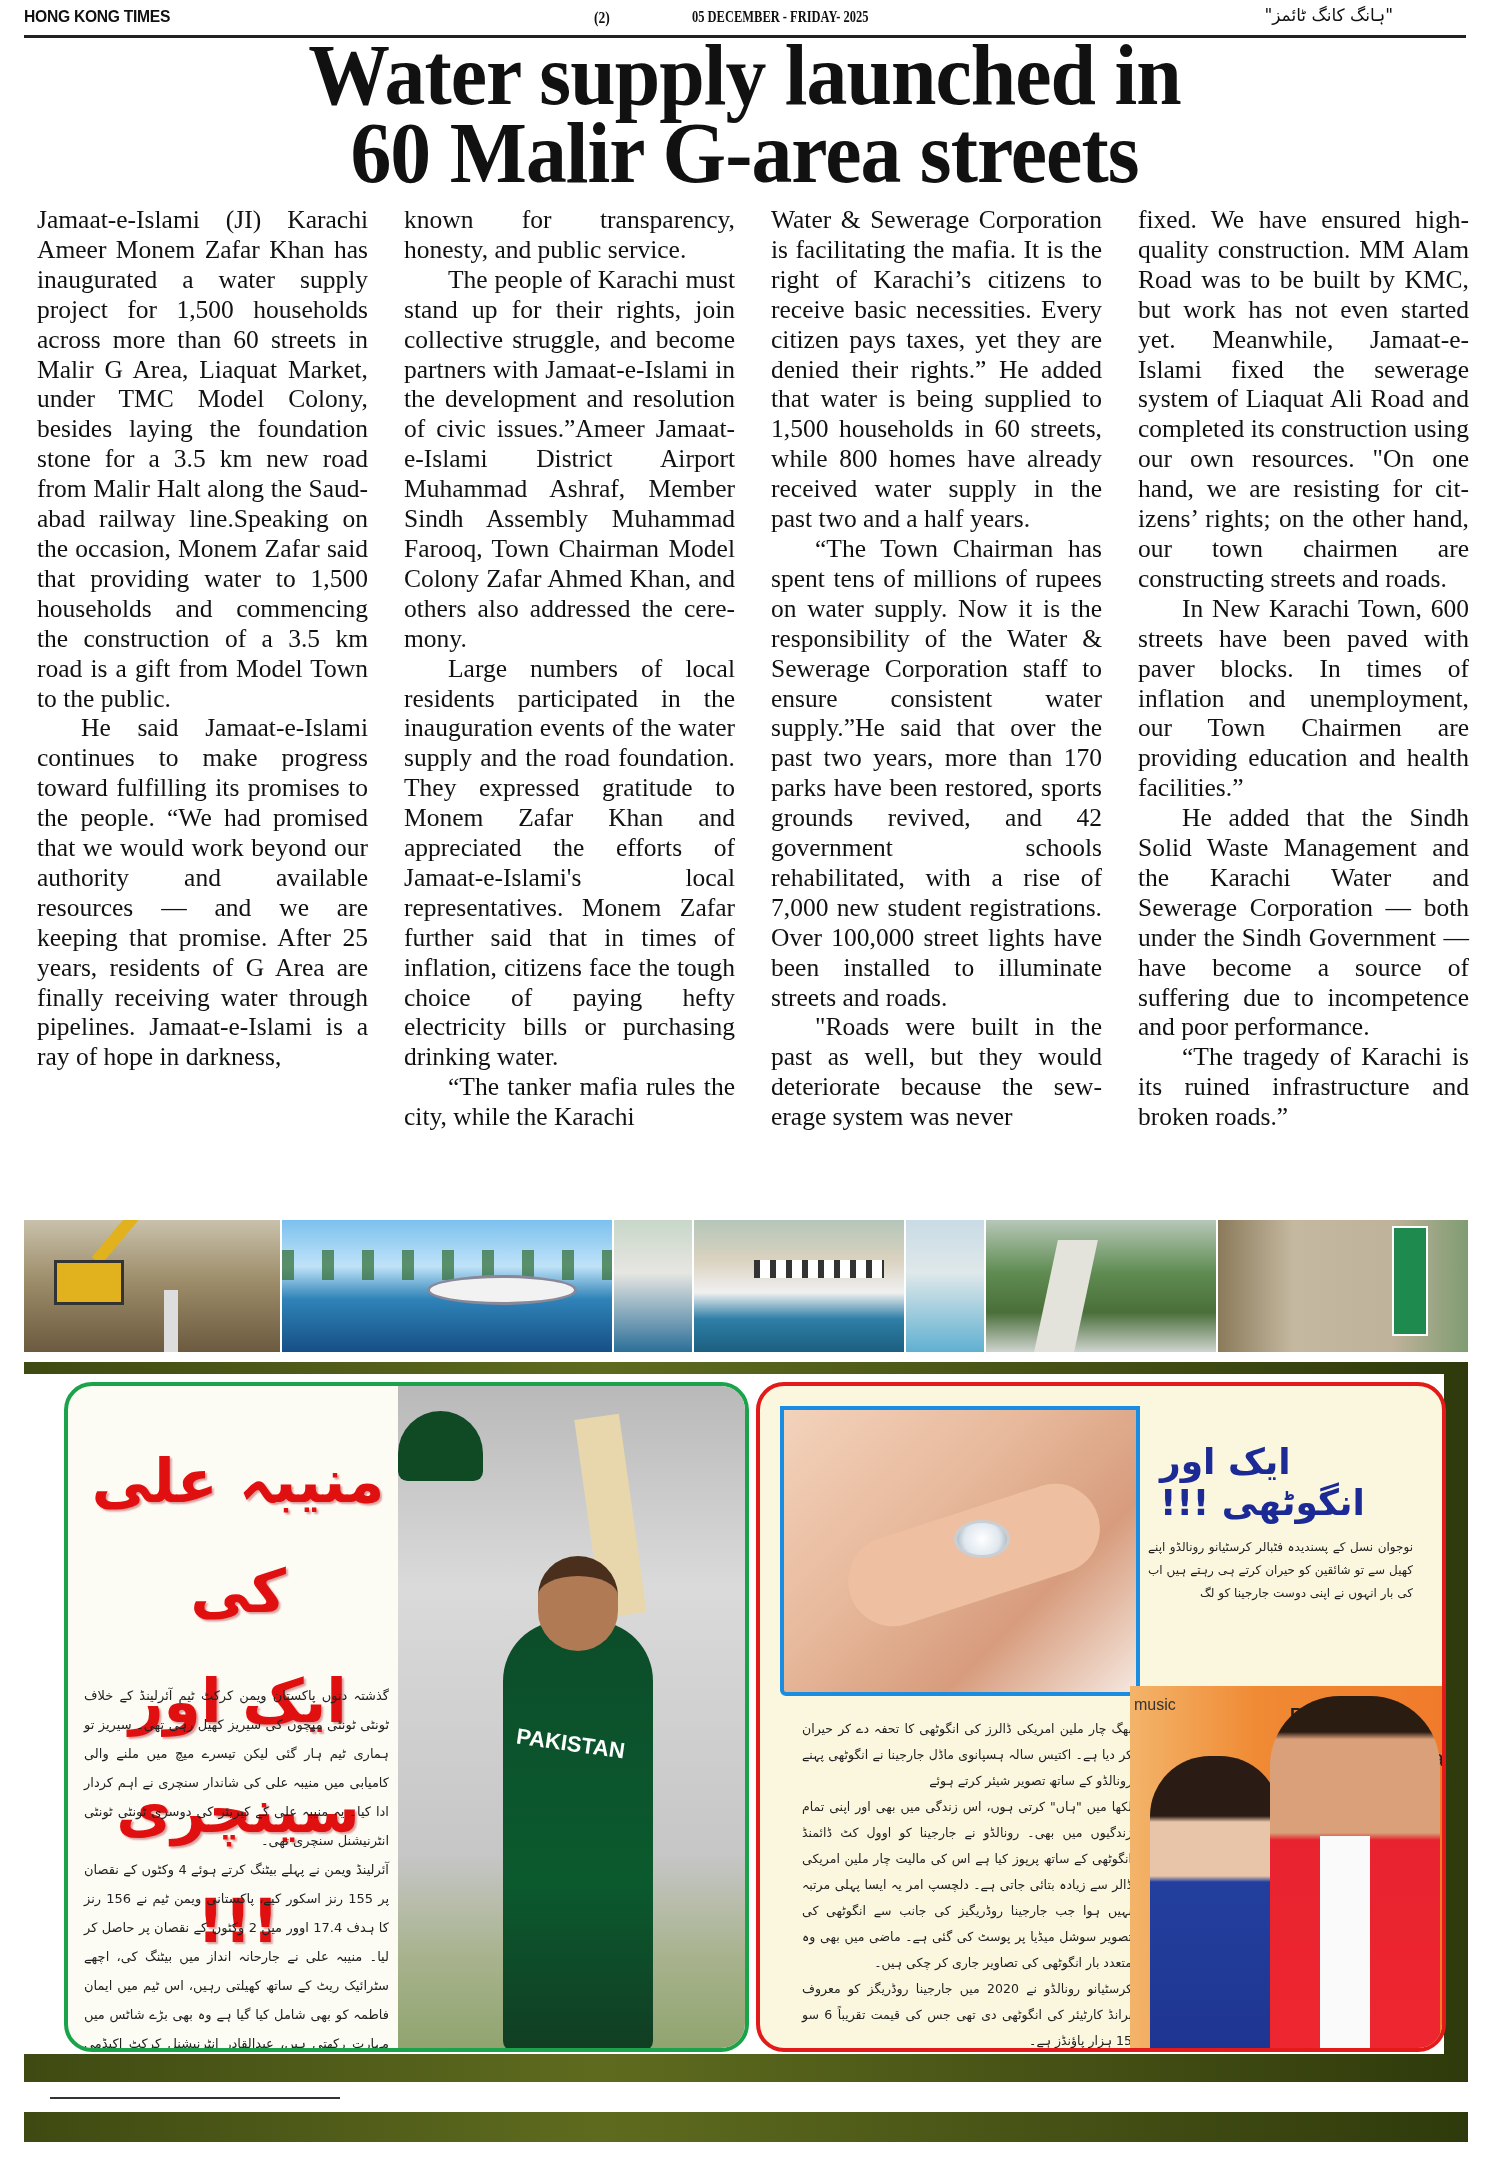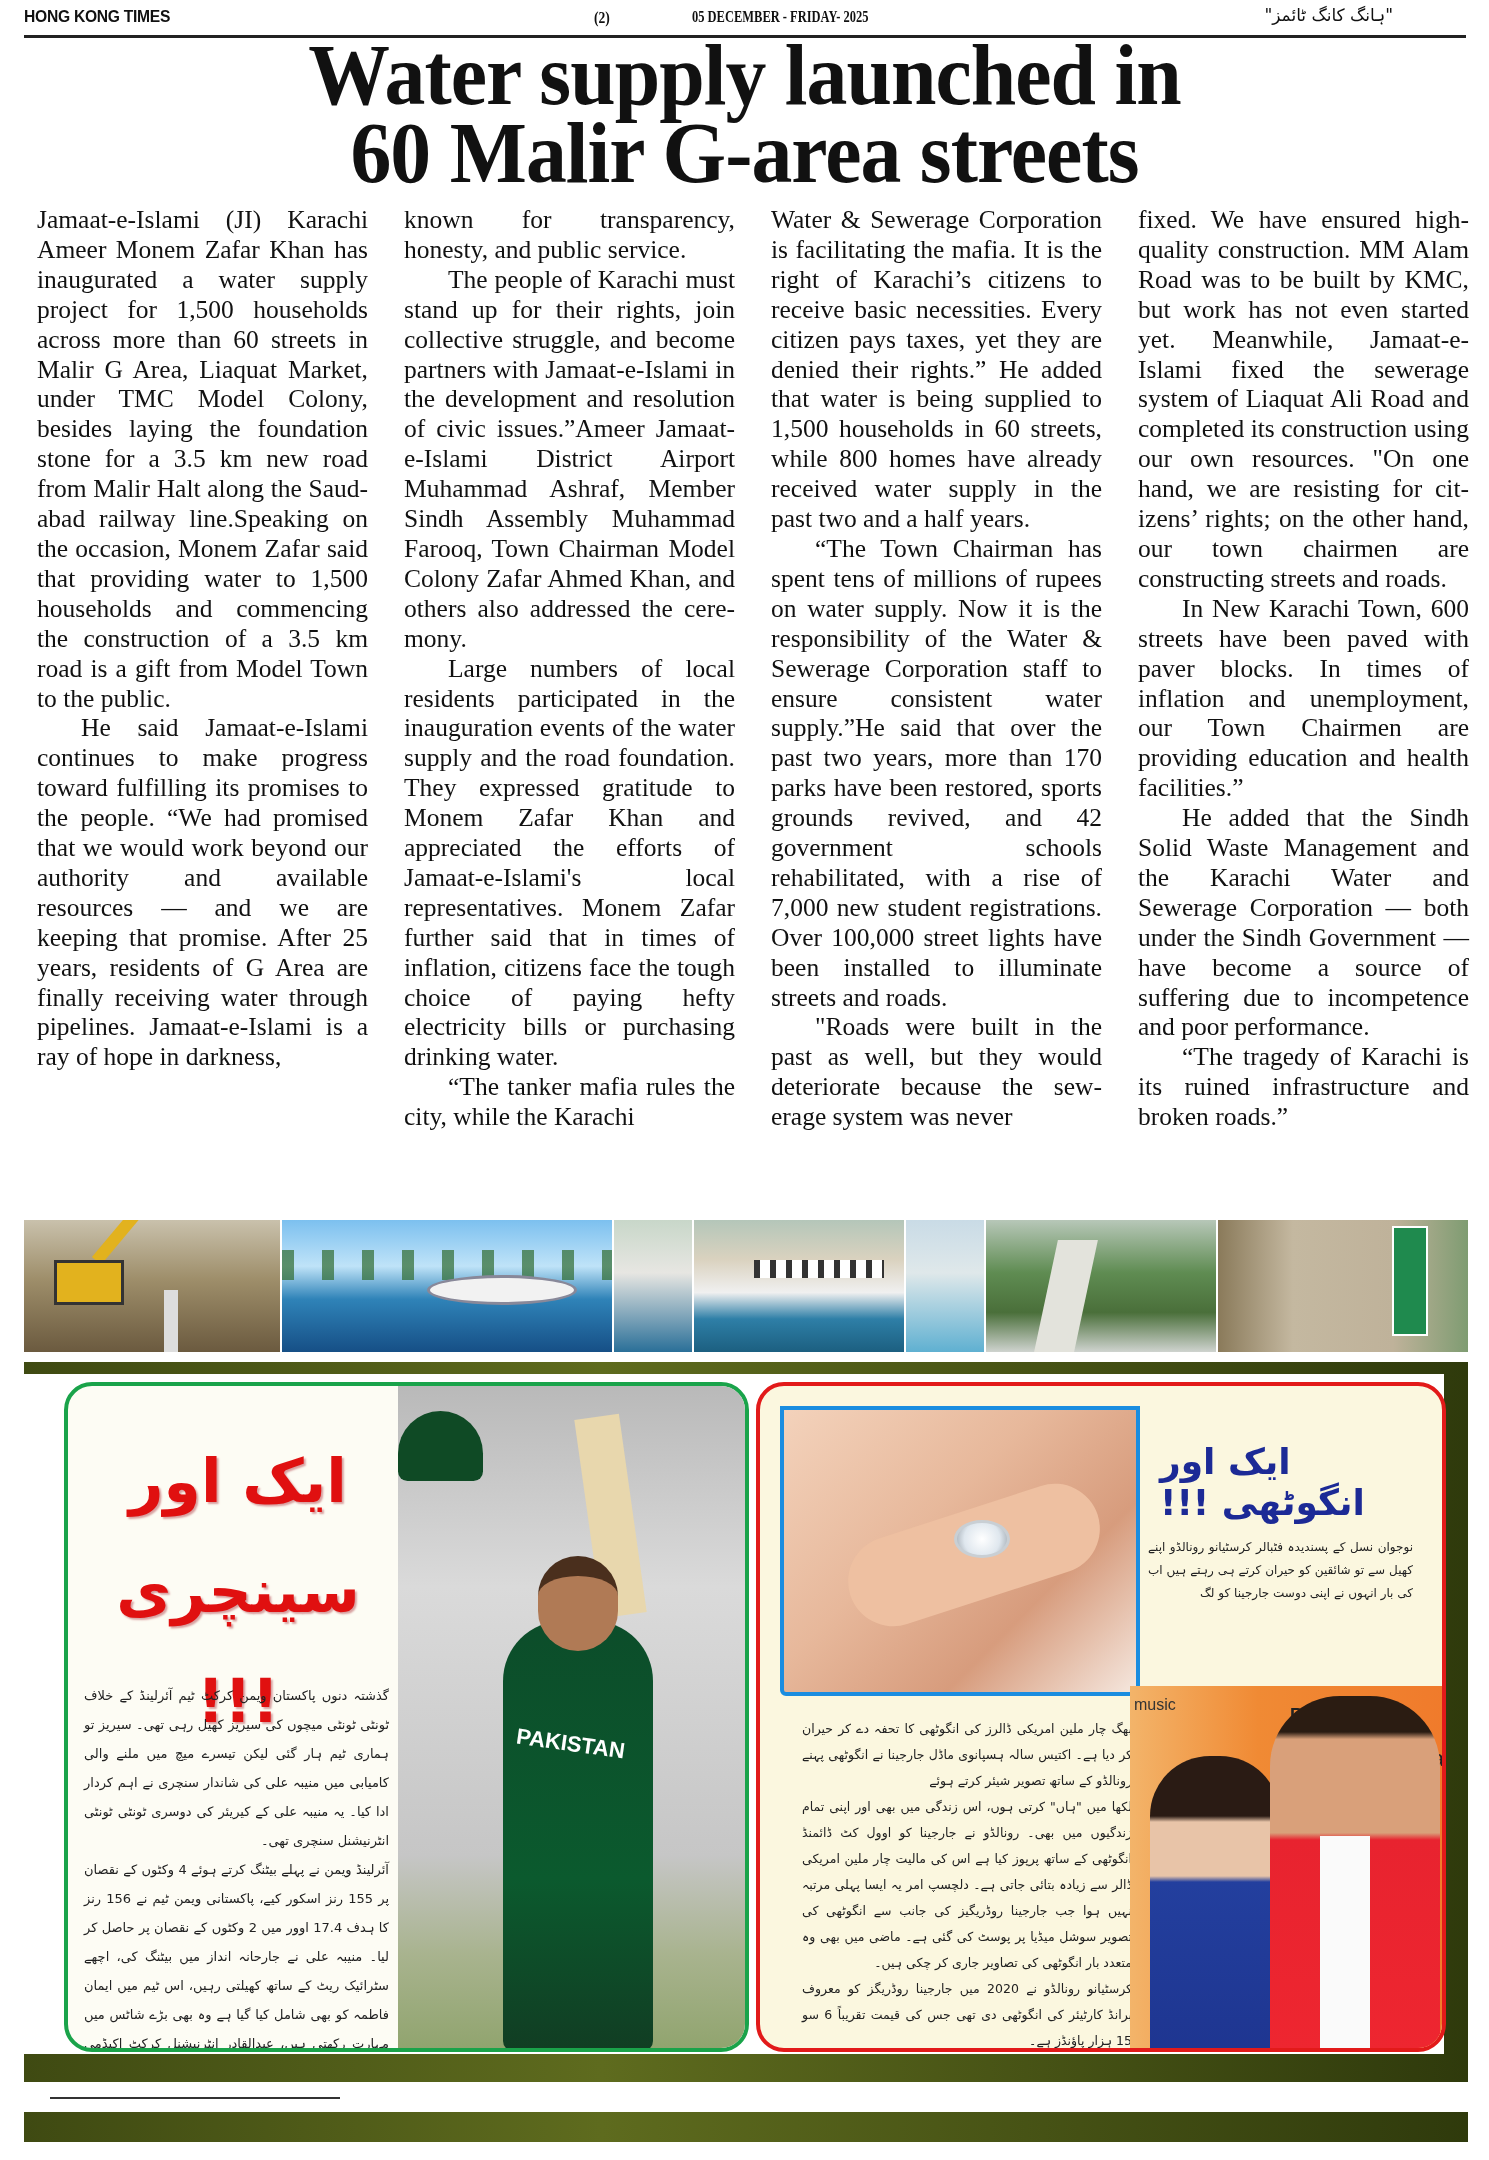--- a/index.html
+++ b/index.html
@@ -138,20 +138,21 @@
   <div class="photo ph7">
     <div class="sign"></div>
   </div>
 </div>
 
 <div class="feature">
   <div class="feature-inner">
 
     <div class="card card-left">
       <div class="card-title-left">
+        <div>منیبہ علی کی</div>
         <div>ایک اور سینچری !!!</div>
       </div>
       <div class="card-body-left">
         <p>گذشتہ دنوں پاکستان ویمن کرکٹ ٹیم آئرلینڈ کے خلاف ٹونٹی ٹونٹی میچوں کی سیریز کھیل رہی تھی۔ سیریز تو ہماری ٹیم ہار گئی لیکن تیسرے میچ میں ملنے والی کامیابی میں منیبہ علی کی شاندار سنچری نے اہم کردار ادا کیا۔ یہ منیبہ علی کے کیریئر کی دوسری ٹونٹی ٹونٹی انٹرنیشنل سنچری تھی۔</p>
         <p>آئرلینڈ ویمن نے پہلے بیٹنگ کرتے ہوئے 4 وکٹوں کے نقصان پر 155 رنز اسکور کیے، پاکستانی ویمن ٹیم نے 156 رنز کا ہدف 17.4 اوور میں 2 وکٹوں کے نقصان پر حاصل کر لیا۔ منیبہ علی نے جارحانہ انداز میں بیٹنگ کی، اچھے سٹرائیک ریٹ کے ساتھ کھیلتی رہیں، اس ٹیم میں ایمان فاطمہ کو بھی شامل کیا گیا ہے وہ بھی بڑے شاٹس میں مہارت رکھتی ہیں، عبدالقادر انٹرنیشنل کرکٹ اکیڈمی میں کھیلتے کھیلتے وہ پاکستان ٹیم تک پہنچی ہیں ان کی صلاحیتوں سے فائدہ اٹھانے کے لیے بہتر حکمت عملی کی ضرورت ہے۔ امید ہے منیبہ علی مستقبل میں بھی اچھے کھیل کا مظاہرہ کریں گی۔</p>
       </div>
       <div class="cricket-photo">
         <div class="helmet"></div>
         <div class="bat"></div>
         <div class="player"></div>

